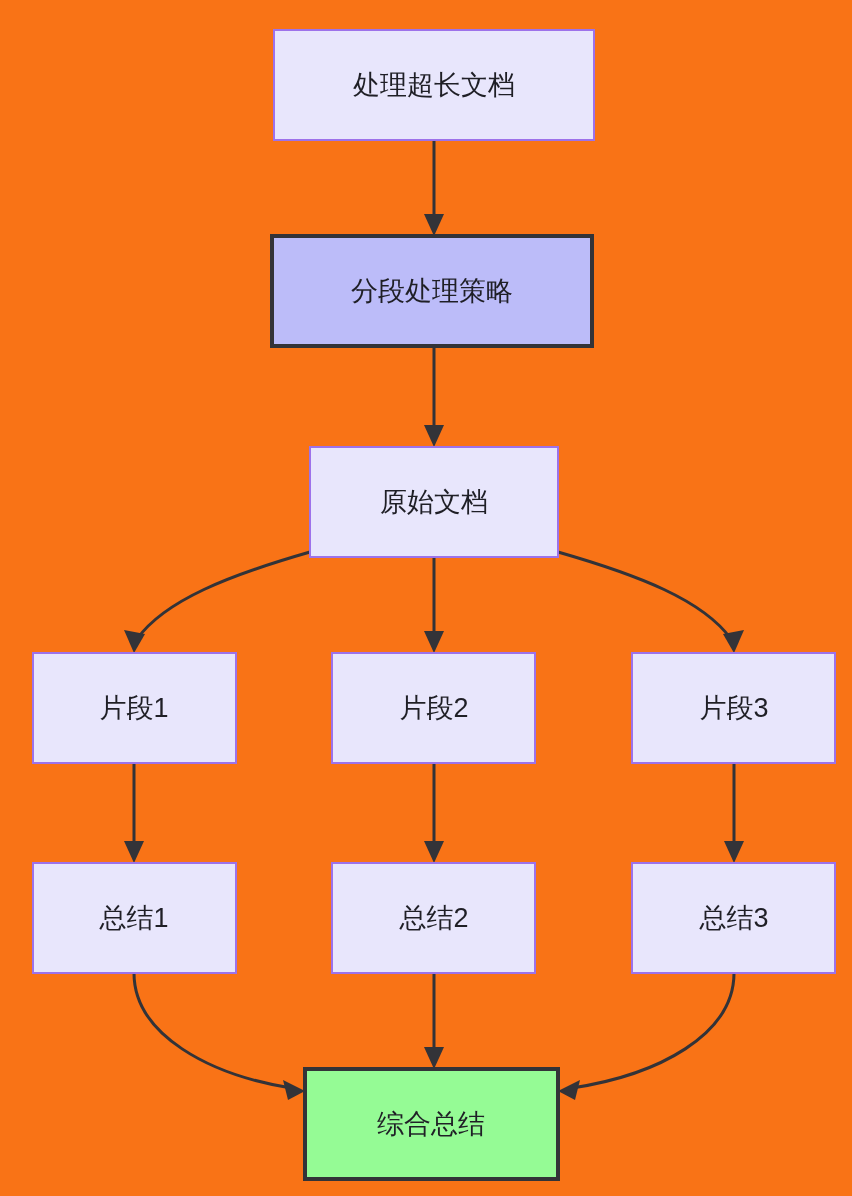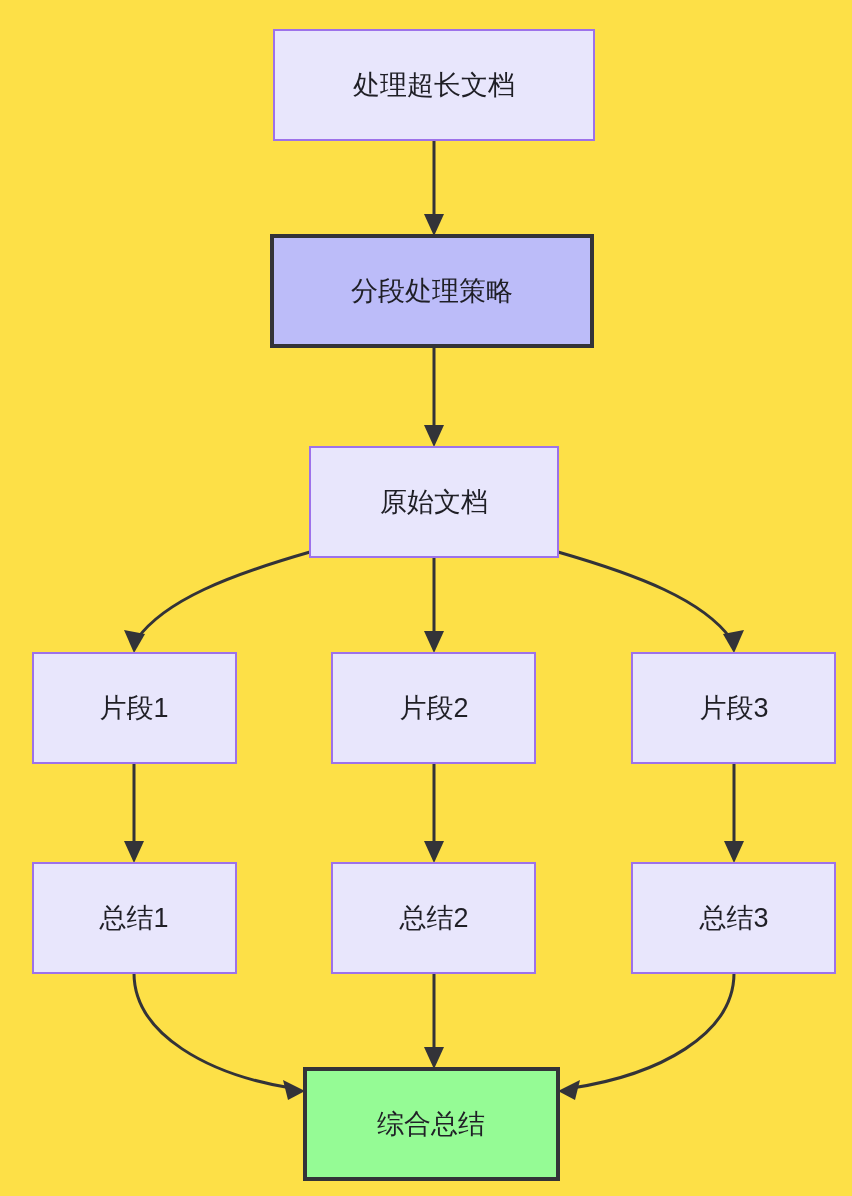--- a/index.html
+++ b/index.html
@@ -11,21 +11,21 @@
   body {
     width: 852px;
     height: 1196px;
     font-family: "Liberation Sans", "DejaVu Sans", sans-serif;
     overflow: hidden;
   }
   #diagram-root {
     position: relative;
     width: 852px;
     height: 1196px;
-    background: #fde047;
+    background: #f97316;
   }
   svg.flow-canvas {
     display: block;
     width: 852px;
     height: 1196px;
   }
   .node-rect {
     stroke-width: 2;
   }
   .node-rect.emphasis {

